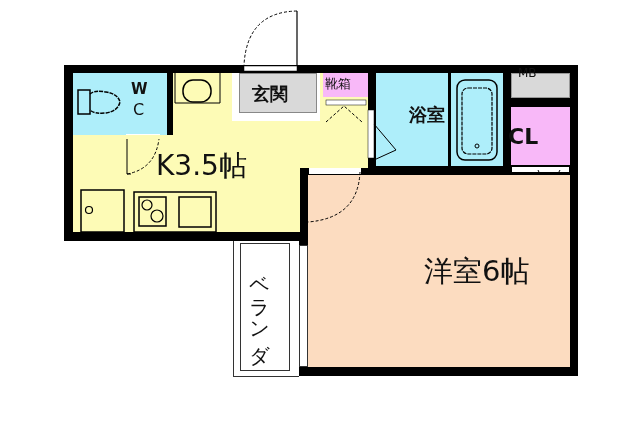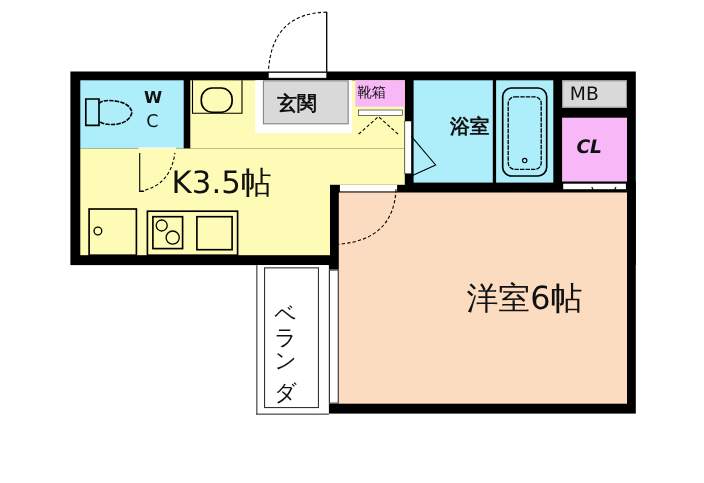--- a/index.html
+++ b/index.html
@@ -71,24 +71,24 @@
   <rect x="2" y="2" width="40" height="80" rx="8" fill="none" stroke="#000" stroke-width="1.5"></rect>
   <rect x="7" y="10" width="30" height="66" rx="6" fill="none" stroke="#000" stroke-width="1.2" stroke-dasharray="4 1"></rect>
   <circle cx="22" cy="68" r="2" fill="none" stroke="#000" stroke-width="1"></circle>
 </svg>
 <svg style="left:368px;top:110px;" width="30" height="50">
   <rect x="0" y="0" width="6" height="48" fill="#fff" stroke="#000" stroke-width="0.5"></rect>
   <path d="M6 14 L28 40 L6 50" fill="none" stroke="#000" stroke-width="1"></path>
 </svg>
 
 <div class="abs" style="left:511px;top:73px;width:59px;height:25px;background:#d9d9d9;border:1px solid #999;"></div>
-<div class="room-label" style="left:518px;top:76px;font-size:17px;">MB</div>
+<div class="room-label" style="left:518px;top:66px;font-size:12px;">MB</div>
 
 <div class="abs" style="left:511px;top:107px;width:59px;height:58px;background:#f8b8f8;"></div>
-<div class="room-label" style="left:524px;top:124px;font-size:17px;font-weight:bold;font-style:italic;">CL</div>
+<div class="room-label" style="left:508px;top:124px;font-size:22px;font-weight:bold;">CL</div>
 <div class="abs" style="left:512px;top:167px;width:57px;height:5px;background:#fff;"></div>
 <svg style="left:538px;top:170px;" width="25" height="25">
   <path d="M0 0 L10 22 L22 0" fill="none" stroke="#000" stroke-width="1"></path>
 </svg>
 
 <div class="abs" style="left:308px;top:175px;width:262px;height:192px;background:#fcdcc0;"></div>
 <div class="abs" style="left:309px;top:168px;width:52px;height:6px;background:#fff;"></div>
 <svg style="left:308px;top:170px;" width="60" height="60">
   <path d="M52 2 Q50 48 0 52" fill="none" stroke="#000" stroke-width="1" stroke-dasharray="3 2"></path>
 </svg>

